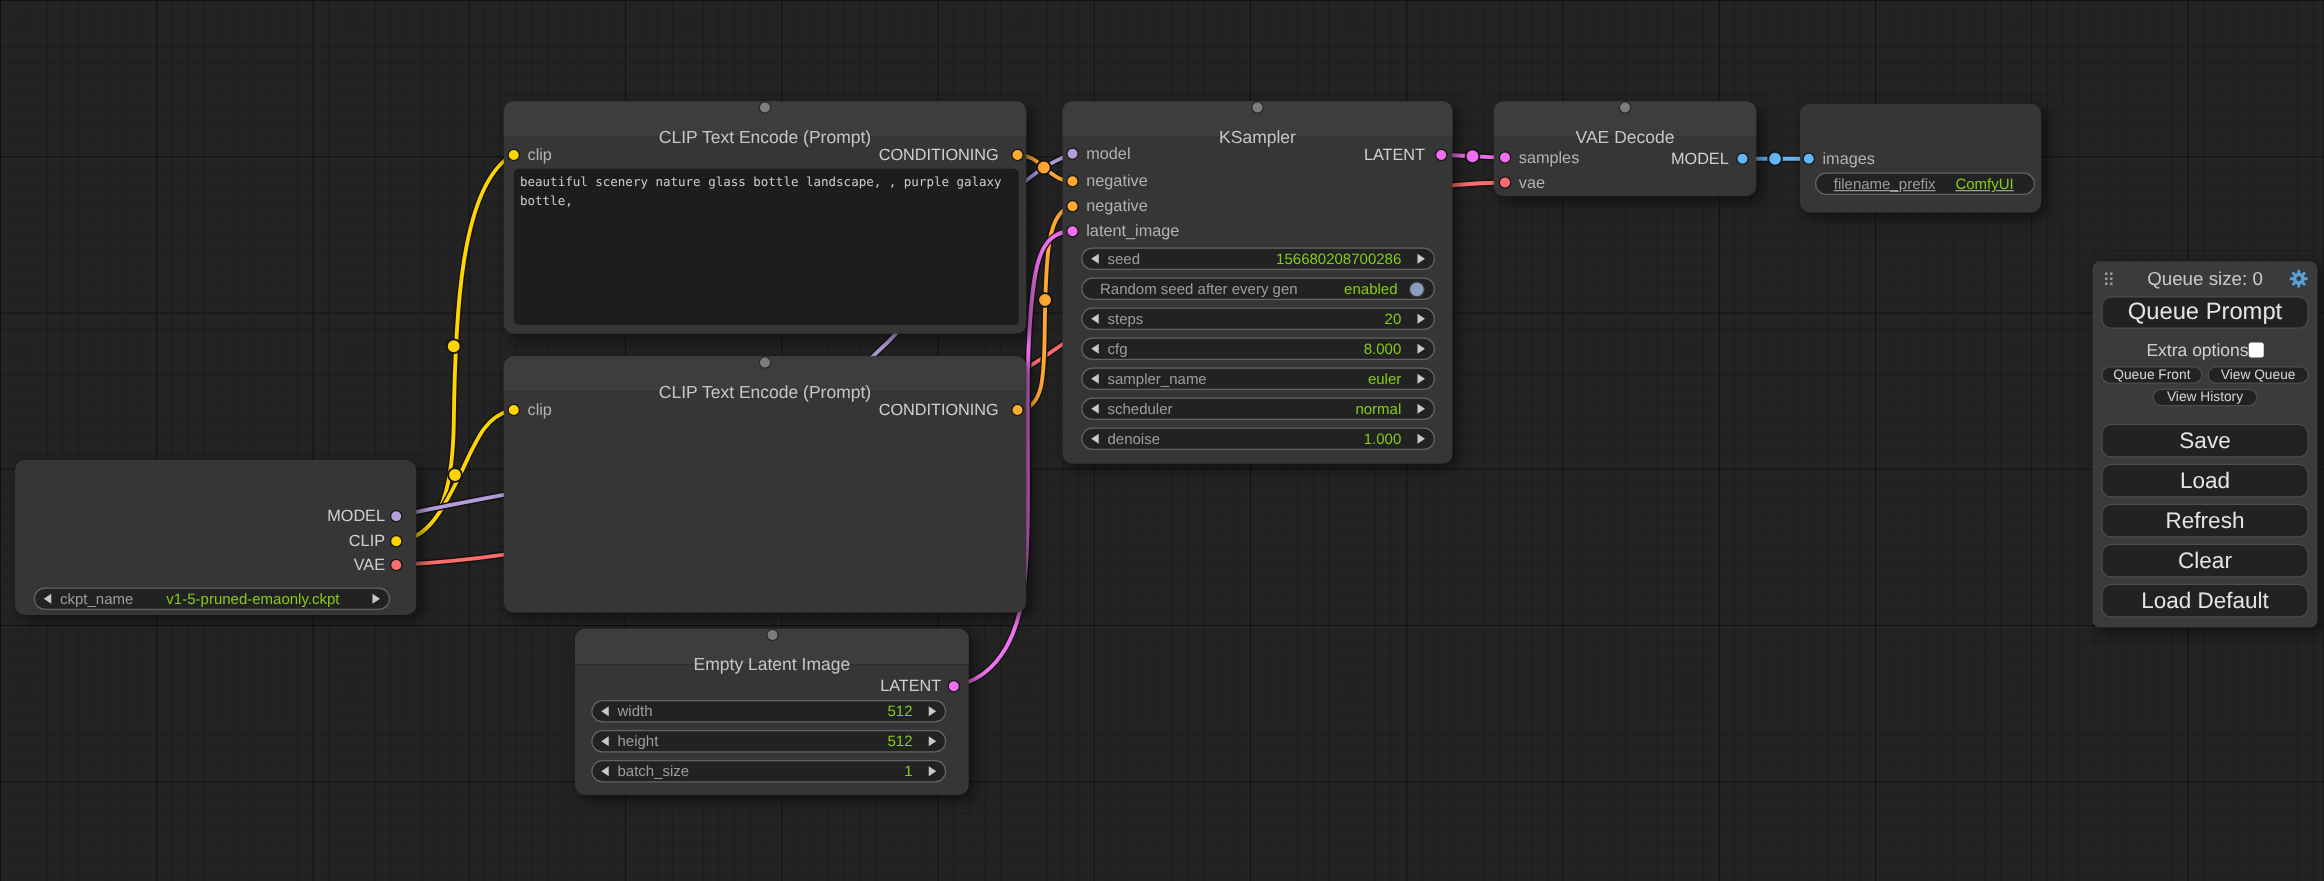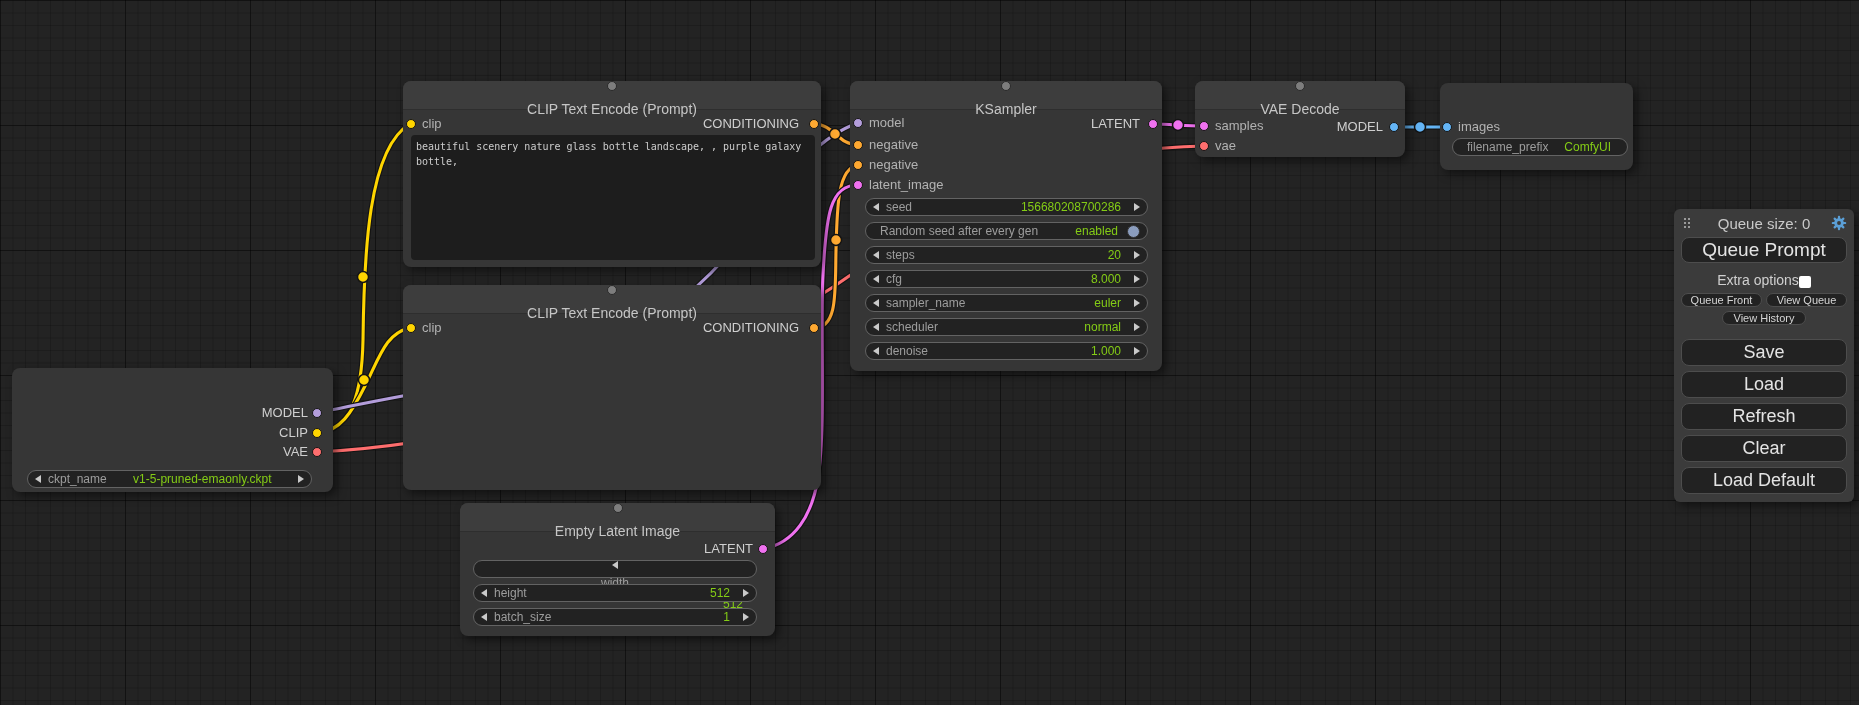--- a/index.html
+++ b/index.html
@@ -73,21 +73,21 @@
   .q-size{position:absolute;left:0;width:100%;text-align:center;font-size:15px;color:#c9c9c9;}
   .drag-dots{position:absolute;left:10px;top:4px;width:2px;height:2px;background:#9a9a9a;
     box-shadow:4px 0 #9a9a9a,0 4px #9a9a9a,4px 4px #9a9a9a,0 8px #9a9a9a,4px 8px #9a9a9a;}
   .gear{position:absolute;right:7px;top:1px;width:16px;height:16px;}
   .qbtn{
     position:absolute;box-sizing:border-box;background:#222;border:1px solid #4d4d4d;border-radius:8px;
     color:#e4e4e4;display:flex;align-items:center;justify-content:center;cursor:pointer;
   }
   .qbtn.big{left:7px;width:166px;height:27px;font-size:18px;}
   .qbtn.small{height:14px;font-size:11px;border-radius:7px;color:#d5d5d5;}
-  .extra-row{position:absolute;left:0;top:63px;width:100%;display:flex;align-items:flex-end;justify-content:center;gap:0;}
+  .extra-row{position:absolute;left:0;top:63px;width:100%;display:flex;align-items:center;justify-content:center;gap:0;}
   .extra-label{font-size:14px;color:#cfcfcf;}
   .checkbox{width:12px;height:12px;background:#fff;border-radius:2px;}
 </style>
 </head>
 <body>
 
 <div class="stage">
 
   <svg id="links" width="1859" height="705">
 
@@ -164,21 +164,21 @@
     <span class="dot c-cond" style="left:406px;top:38px;"></span>
   </div>
 
   <div class="node" style="left:460px;top:503px;width:315px;height:133px;">
     <div class="titlebar">
       <span class="tdot"></span>
       <span class="ttext">Empty Latent Image</span>
     </div>
     <span class="plabel out" style="right:22px;top:39px;">LATENT</span>
     <span class="dot c-latent" style="left:298px;top:41px;"></span>
-    <div class="widget" style="left:13px;top:57px;width:284px;flex-direction:column;">
+    <div class="widget" style="left:13px;top:57px;width:284px;">
       <span class="arr arr-l"></span>
       <span>width</span>
       <span class="wval right">512</span>
       <span class="arr arr-r"></span>
     </div>
     <div class="widget" style="left:13px;top:81px;width:284px;">
       <span class="arr arr-l"></span>
       <span>height</span>
       <span class="wval right">512</span>
       <span class="arr arr-r"></span>
@@ -259,21 +259,21 @@
     <span class="plabel" style="left:20px;top:38px;">samples</span>
     <span class="dot c-vae" style="left:4px;top:60px;"></span>
     <span class="plabel" style="left:20px;top:58px;">vae</span>
     <span class="plabel out" style="right:22px;top:39px;">MODEL</span>
     <span class="dot c-image" style="left:194px;top:41px;"></span>
   </div>
 
   <div class="node" style="left:1440px;top:83px;width:193px;height:87px;">
     <span class="dot c-image" style="left:2px;top:39px;"></span>
     <span class="plabel" style="left:18px;top:37px;">images</span>
-    <div class="widget" style="left:12px;top:55px;width:176px;padding-left:14px;">
+    <div class="widget" style="left:12px;top:55px;width:176px;padding-left:14px;text-decoration:underline;">
       <span>filename_prefix</span>
       <span class="wval center">ComfyUI</span>
     </div>
   </div>
 
   <div id="queue">
     <div class="q-header">
       <span class="drag-dots"></span>
       <span class="q-size">Queue size: 0</span>
       <svg class="gear" viewBox="0 0 20 20">

